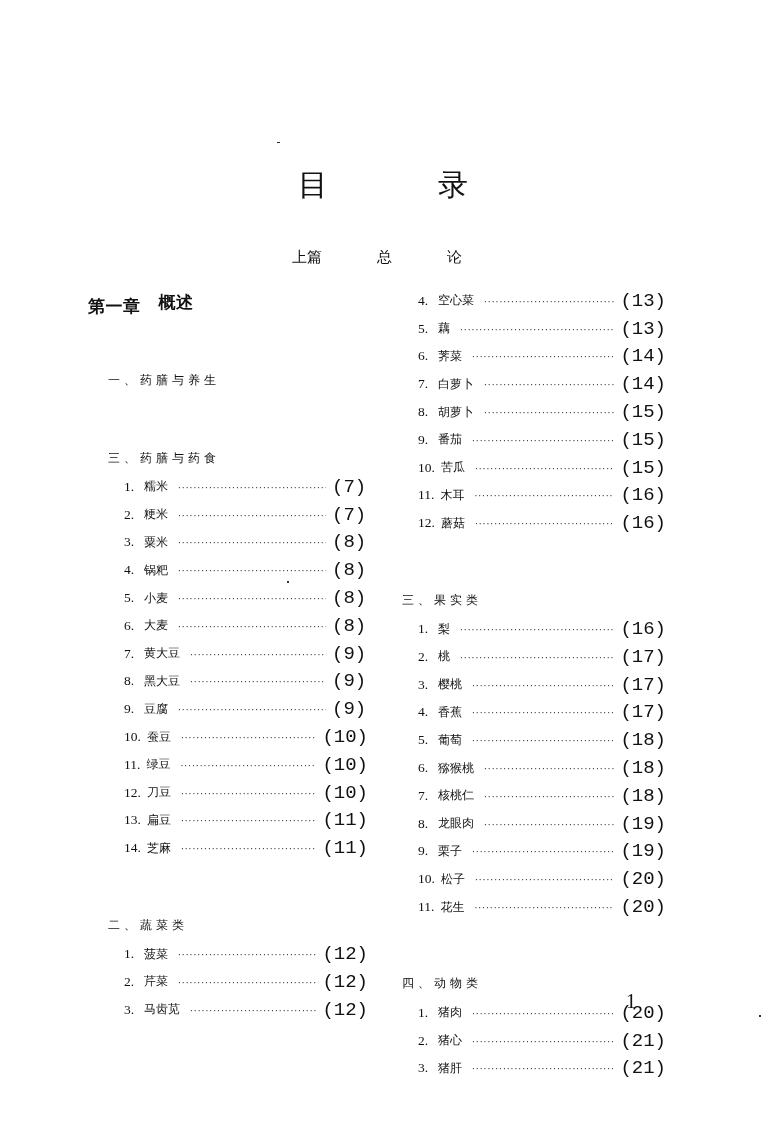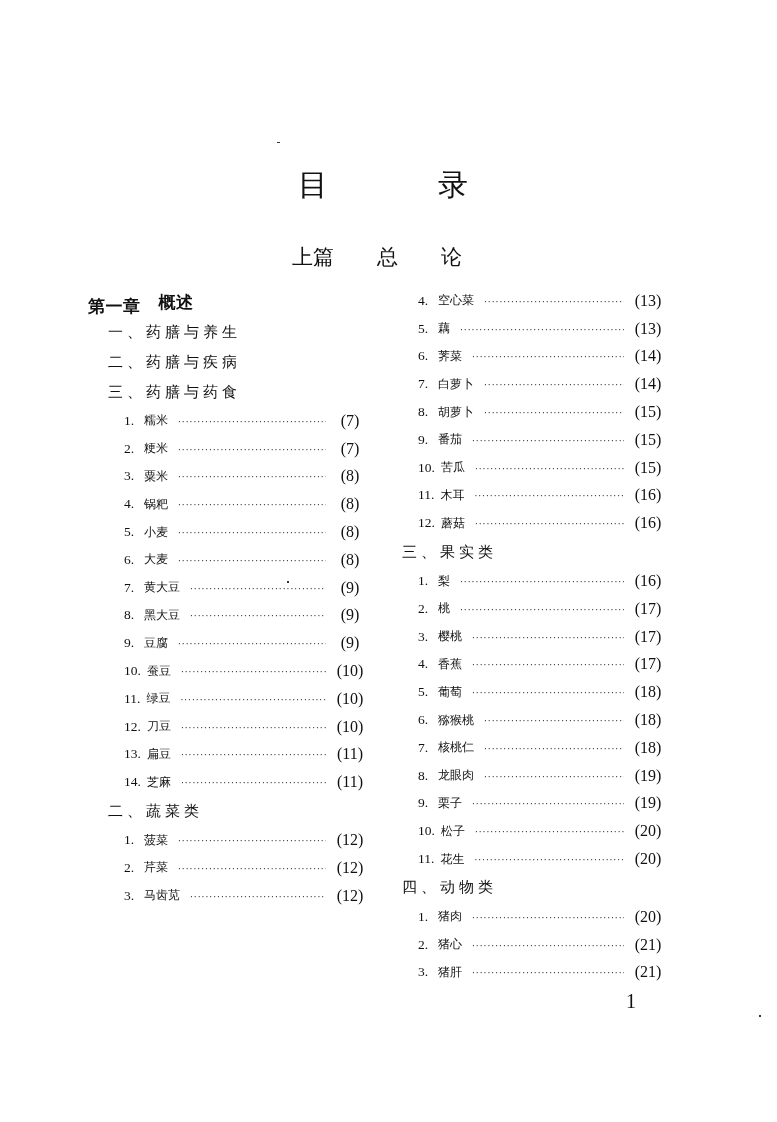--- a/index.html
+++ b/index.html
@@ -24,21 +24,21 @@
       justify-content: space-between;
       font-size: 30px;
       line-height: 40px;
       font-weight: normal;
     }
     .part-title {
       position: absolute;
       top: 244px;
       left: 292px;
       width: 170px;
-      font-size: 21px;
+      font-size: 15px;
       line-height: 26px;
       display: flex;
       justify-content: space-between;
     }
     .part-title span { display: inline-block; }
     .col {
       position: absolute;
       top: 287px;
     }
     .col-left { left: 88px; width: 280px; }
@@ -52,24 +52,25 @@
     }
     .chapter {
       font-family: "DejaVu Sans", "Liberation Sans", sans-serif;
       font-weight: bold;
       font-size: 17px;
       letter-spacing: 0.5px;
       height: 30px;
     }
     .chapter .ch-num { margin-right: 18px; margin-top: 8px; }
     .section {
-      font-size: 15px;
+      font-size: 12px;
       letter-spacing: 4px;
       padding-left: 20px;
       height: 30px;
+      margin-top: 48px;
     }
     .col-right .section { padding-left: 0; }
     .entry {
       font-size: 13.5px;
       padding-left: 36px;
     }
     .col-right .entry { padding-left: 16px; }
     .entry .num {
       display: inline-block;
       min-width: 14px;
@@ -87,24 +88,24 @@
       color: #222;
       font-size: 9px;
       letter-spacing: 1px;
       position: relative;
       top: 1px;
     }
     .entry .dots::before {
       content: "··························································································";
     }
     .entry .page {
-      font-family: Liberation Serif, serif;
-      font-size: 16px;
+      font-family: Liberation Mono, monospace;
+      font-size: 19px;
       min-width: 36px;
-      text-align: center;
+      text-align: left;
     }
     .page-number {
       position: absolute;
       top: 990px;
       left: 626px;
       font-size: 20px;
       font-family: "Liberation Serif", serif;
     }
     .speck {
       position: absolute;
@@ -127,23 +128,20 @@
 
 <div class="col col-left" id="col-left">
     <div class="row chapter">
       <span class="ch-num">第一章</span>
       <span class="ch-title">概述</span>
     </div>
     <div class="row section">
       <span>一、药膳与养生</span>
     </div>
     <div class="row section">
-      <span>二、药膳与疾病</span>
-    </div>
-    <div class="row section">
       <span>三、药膳与药食</span>
     </div>
     <div class="row entry">
       <span class="num">1.</span>
       <span class="name">糯米</span>
       <span class="dots"></span>
       <span class="page">(7)</span>
     </div>
     <div class="row entry">
       <span class="num">2.</span>

